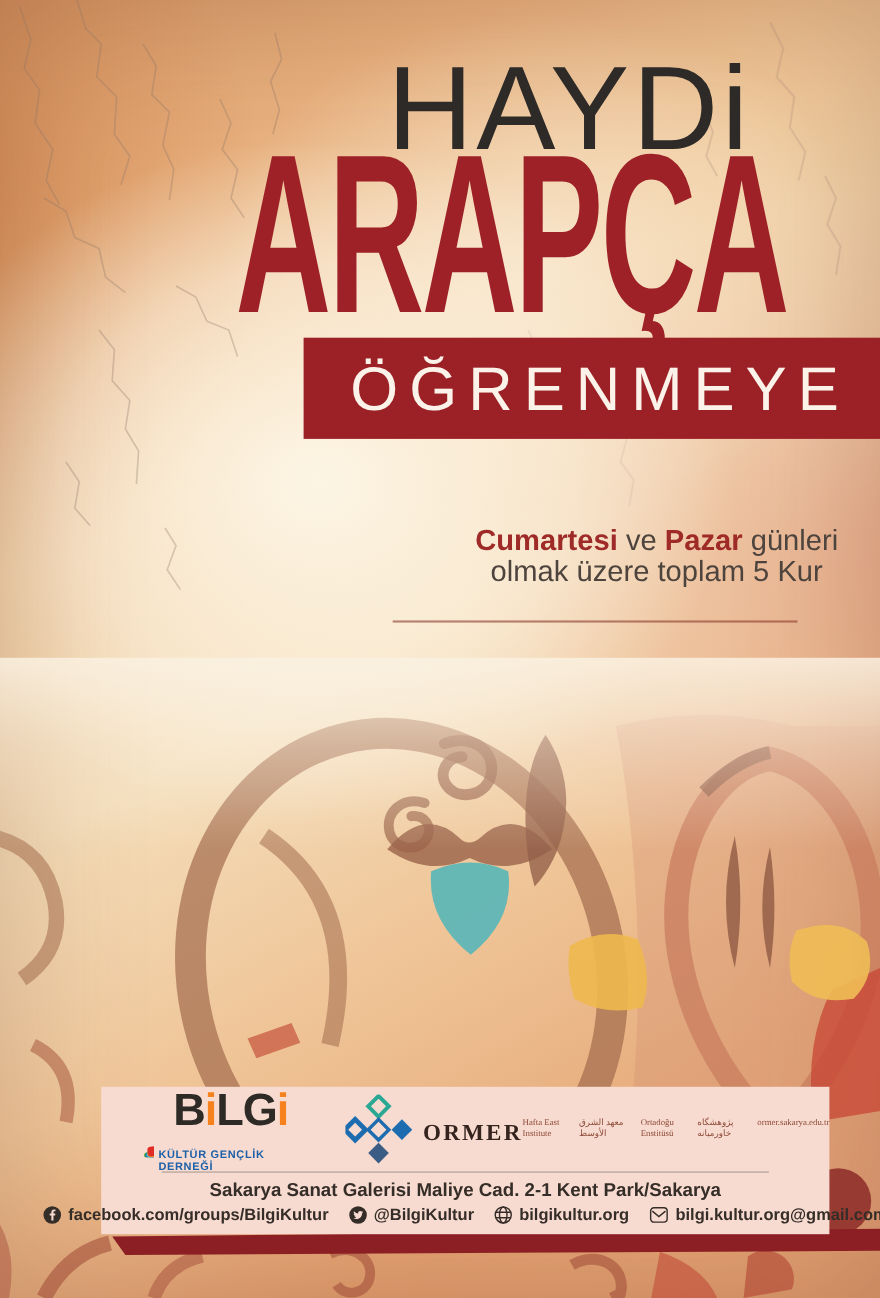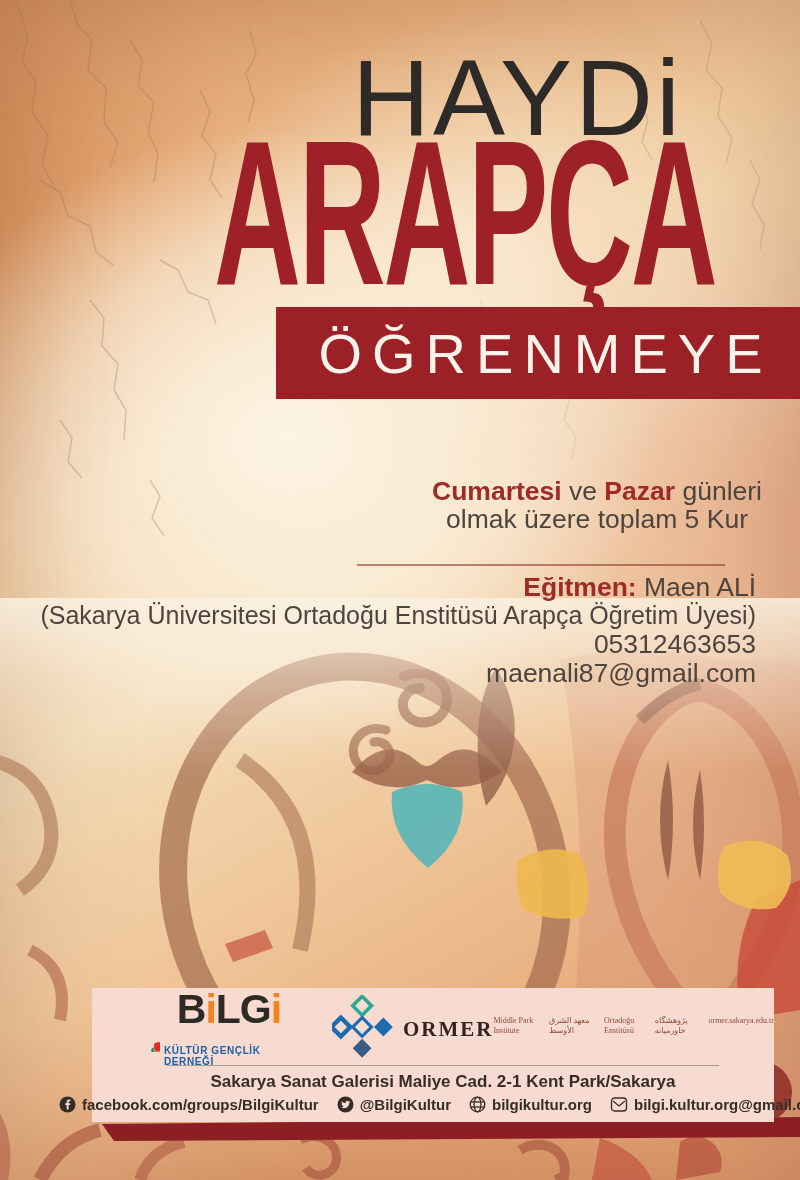--- a/index.html
+++ b/index.html
@@ -39,21 +39,21 @@
   .red-b{color:#9e2b28;font-weight:700;text-align:center;}
   .divider{position:absolute;left:357px;top:564px;width:368px;height:2px;background:rgba(140,60,45,0.6);}
 
   
   .contact{position:absolute;left:30px;top:573px;width:726px;text-align:right;
     font-size:26.5px;line-height:1.1;color:#4e443e;}
   .contact .affil{font-size:25px;}
 
   
   .panel{position:absolute;left:92px;top:988px;width:662px;height:134px;background:#f8dbd0;z-index:6;
-    display:flex;flex-direction:column;align-items:center;padding-left:20px;}
+    display:flex;flex-direction:column;align-items:center;}
   .logos{display:flex;align-items:center;justify-content:center;gap:38px;margin-top:8px;height:66px;}
   .bilgi{display:flex;align-items:center;gap:4px;}
   .bilgi-txt{display:flex;flex-direction:column;align-items:center;}
   .bilgi-word{font-size:41px;font-weight:800;line-height:0.9;letter-spacing:-1px;color:#2e2a26;}
   .bilgi-word .oi{color:#f5821f;}
   .bilgi-sub{font-size:10px;font-weight:700;color:#1b60a8;letter-spacing:0.6px;margin-top:17px;}
   .ormer{display:flex;align-items:center;gap:9px;}
   .ormer-txt{display:flex;flex-direction:row;font-family:"Liberation Serif",serif;line-height:1.25;}
   .ormer-name{font-size:21px;letter-spacing:2px;color:#35241e;font-weight:700;}
   .ormer-line{font-size:8px;color:#8d4a38;}
@@ -135,28 +135,20 @@
 
     <div class="schedule">
       <div>
         <span class="red-b">Cumartesi</span><span> ve </span><span class="red-b">Pazar</span><span> günleri</span>
       </div>
       <div>olmak üzere toplam 5 Kur</div>
     </div>
 
     <div class="divider"></div>
 
-    <div class="contact">
-      <div>
-        <span class="red-b">Eğitmen:</span><span> Maen ALİ</span>
-      </div>
-      <div class="affil">(Sakarya Üniversitesi Ortadoğu Enstitüsü Arapça Öğretim Üyesi)</div>
-      <div>05312463653</div>
-      <div>maenali87@gmail.com</div>
-    </div>
   </div>
 
   <div class="panel">
     <div class="logos">
 
       <div class="bilgi">
         <span>
           <svg width="48" height="50" viewBox="0 0 50 50">
             <g transform="translate(44,46)">
               <rect x="-40" y="-4.5" width="40" height="9" rx="3" fill="#33a02c" transform="rotate(-113)"></rect>
@@ -178,21 +170,21 @@
           <svg width="62" height="64" viewBox="0 0 70 72">
             <rect x="-7.5" y="-7.5" width="15" height="15" fill="none" stroke="#2aa893" stroke-width="4" transform="translate(34,12) rotate(45)"></rect>
             <rect x="-7.5" y="-7.5" width="15" height="15" fill="none" stroke="#1e6cb0" stroke-width="5" transform="translate(10,36) rotate(45)"></rect>
             <rect x="-7.5" y="-7.5" width="15" height="15" fill="none" stroke="#1e6cb0" stroke-width="3.5" transform="translate(34,36) rotate(45)"></rect>
             <rect x="-7.5" y="-7.5" width="15" height="15" fill="#1e6cb0" transform="translate(58,36) rotate(45)"></rect>
             <rect x="-7.5" y="-7.5" width="15" height="15" fill="#3b5d85" transform="translate(34,60) rotate(45)"></rect>
           </svg>
         </span>
         <span class="ormer-txt">
           <span class="ormer-name">ORMER</span>
-          <span class="ormer-line">Middle Park Institute</span>
+          <span class="ormer-line">Hafta East Institute</span>
           <span class="ormer-line">معهد الشرق الأوسط</span>
           <span class="ormer-line">Ortadoğu Enstitüsü</span>
           <span class="ormer-line">پژوهشگاه خاورمیانه</span>
           <span class="ormer-line">ormer.sakarya.edu.tr</span>
         </span>
       </div>
 
     </div>
 
     <div class="panel-divider"></div>

